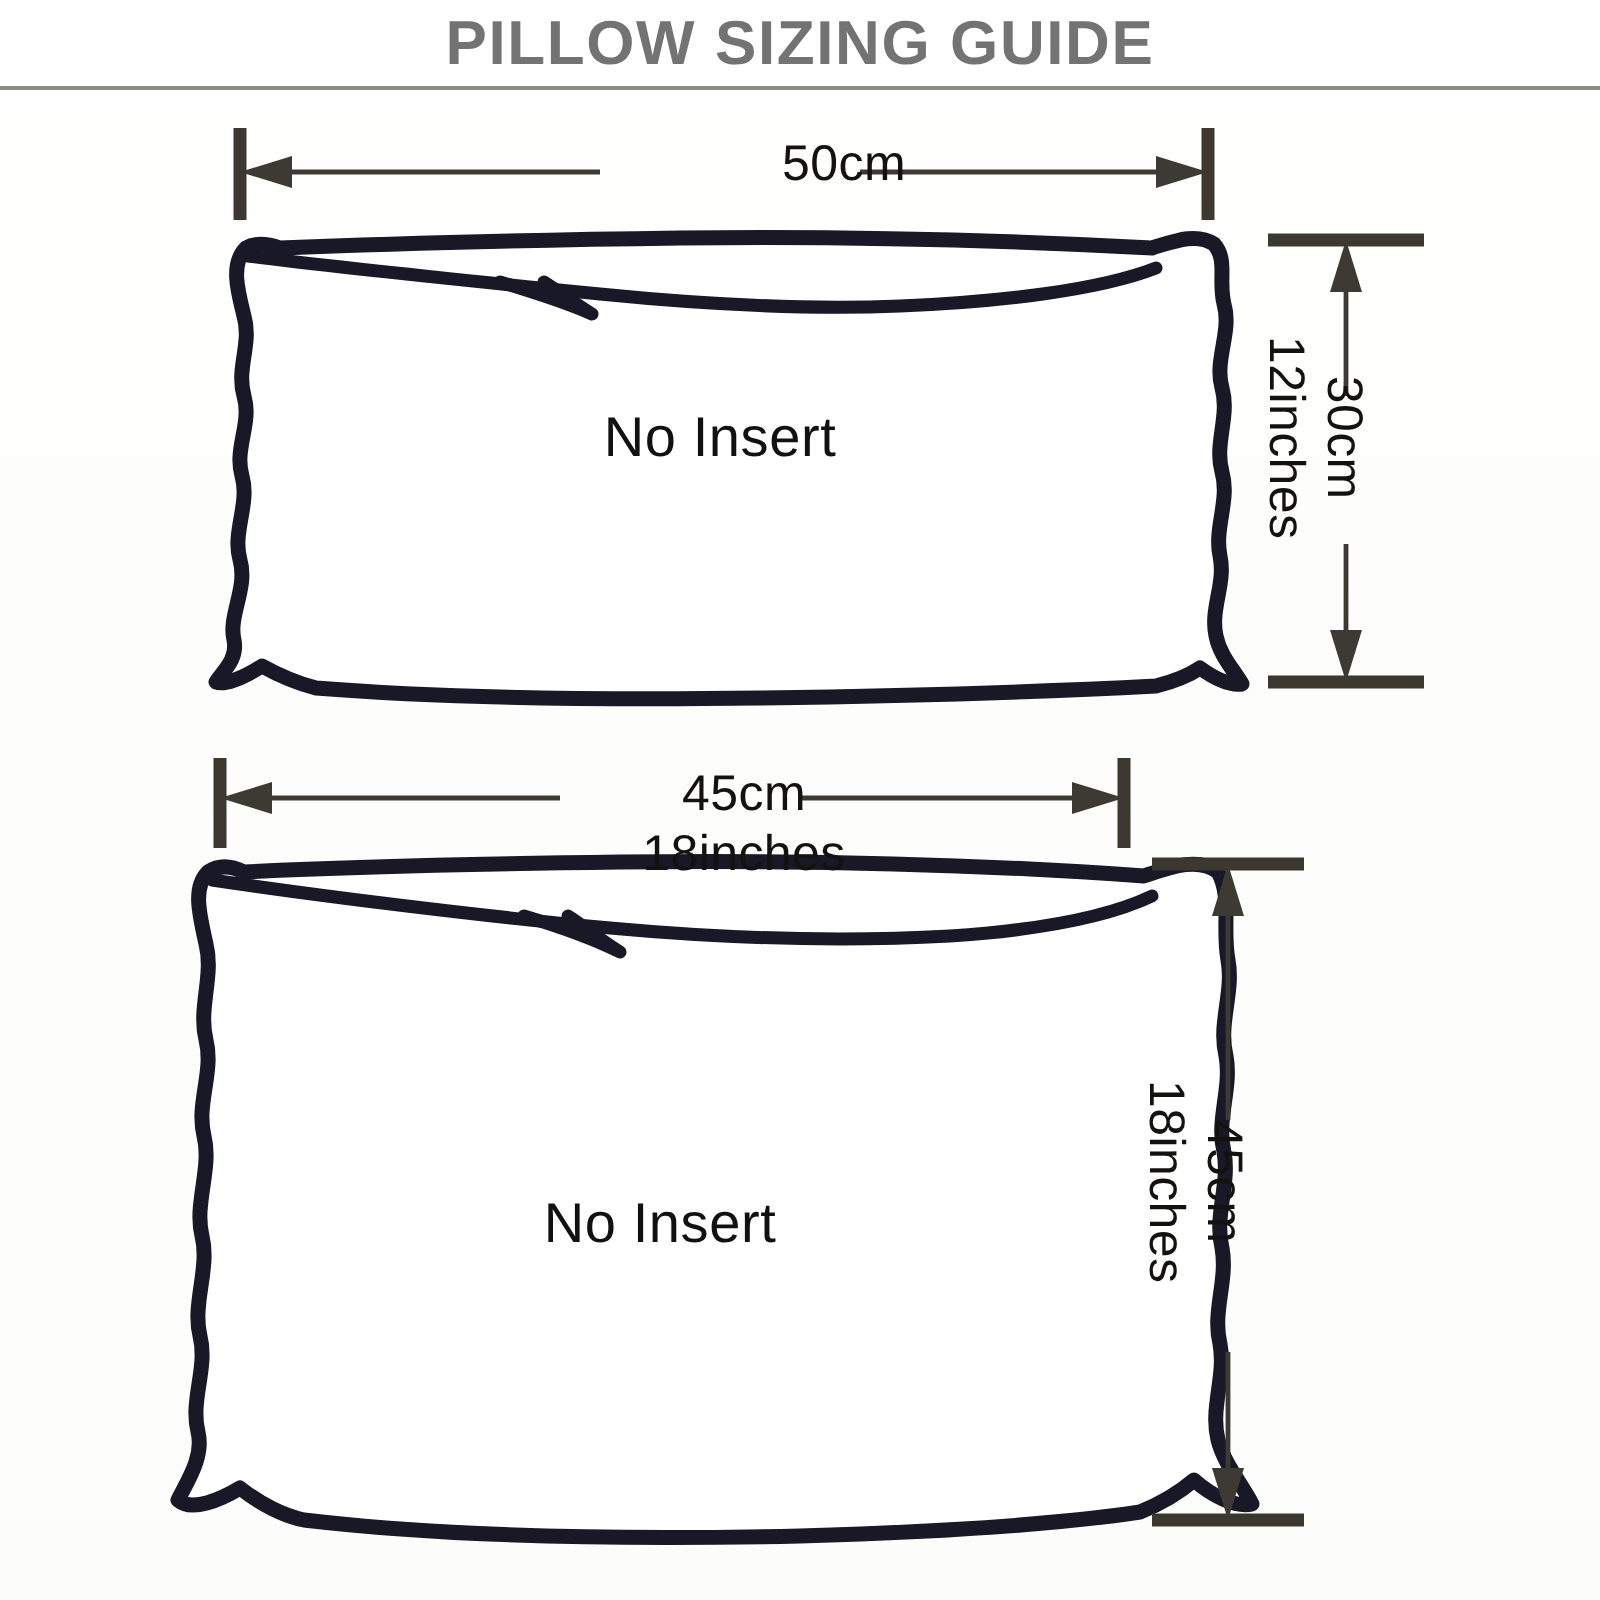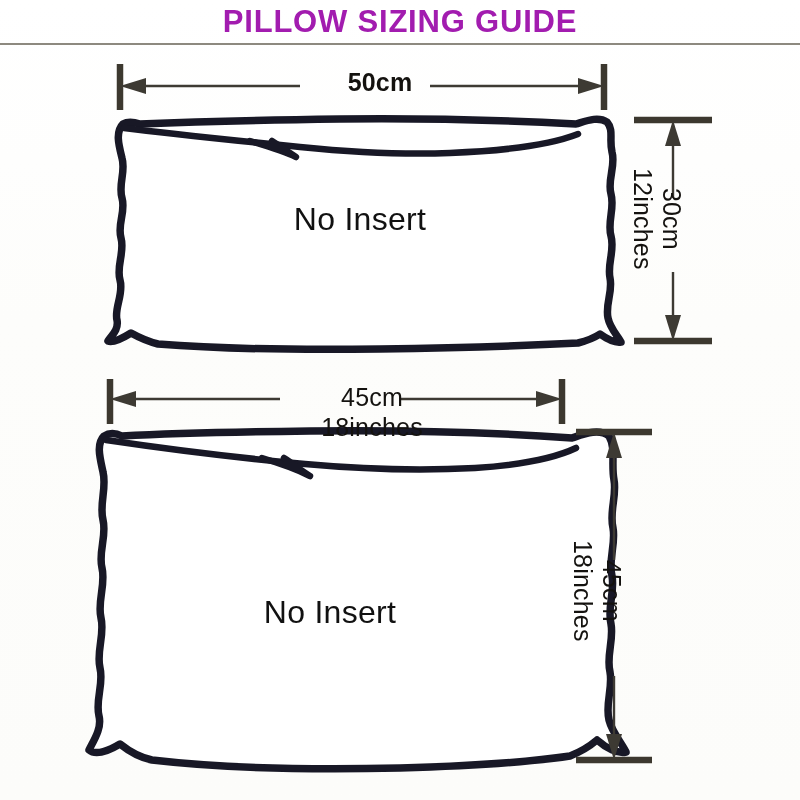--- a/index.html
+++ b/index.html
@@ -33,21 +33,21 @@
   }
   .header-title {
     position: absolute;
     left: 0;
     top: 4px;
     width: 800px;
     text-align: center;
     font-size: 31px;
     font-weight: bold;
     letter-spacing: 0.8px;
-    color: #a21caf;
+    color: #737373;
     font-family: "Liberation Sans", sans-serif;
     white-space: nowrap;
   }
   .header-rule {
     position: absolute;
     left: 0;
     top: 43px;
     width: 800px;
     height: 1.6px;
     background: #8d897f;
@@ -98,35 +98,35 @@
     font-family: "Liberation Sans", sans-serif;
     white-space: nowrap;
   }
   .dim-label {
     font-size: 25px;
     line-height: 30px;
     letter-spacing: 0.2px;
     text-align: center;
   }
   .insert-label {
-    font-size: 32px;
+    font-size: 28px;
     letter-spacing: 0.3px;
     color: #111111;
   }
   .vert-label {
     font-size: 25px;
     line-height: 29px;
     letter-spacing: 0.2px;
     transform-origin: 0 0;
     transform: rotate(90deg);
     text-align: center;
   }
 
   
-  #dim-top-1-label { left: 380px; top: 67px; transform: translateX(-50%); font-weight: bold; }
+  #dim-top-1-label { left: 422px; top: 67px; transform: translateX(-50%); }
   #dim-top-2-label { left: 372px; top: 382px; transform: translateX(-50%); }
 
   
   #dim-side-1-label { left: 686px; top: 168px; }
   #dim-side-2-label { left: 626px; top: 540px; }
 
   
   #no-insert-1 { left: 360px; top: 219px; transform: translate(-50%, -50%); }
   #no-insert-2 { left: 330px; top: 612px; transform: translate(-50%, -50%); }
 </style>

